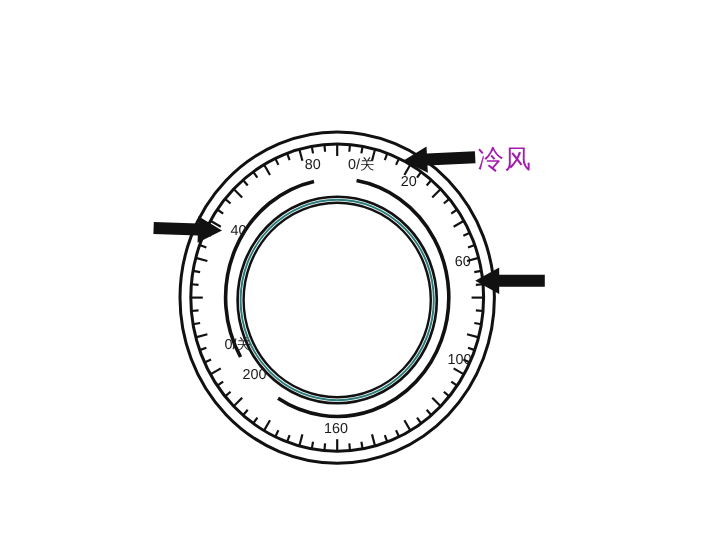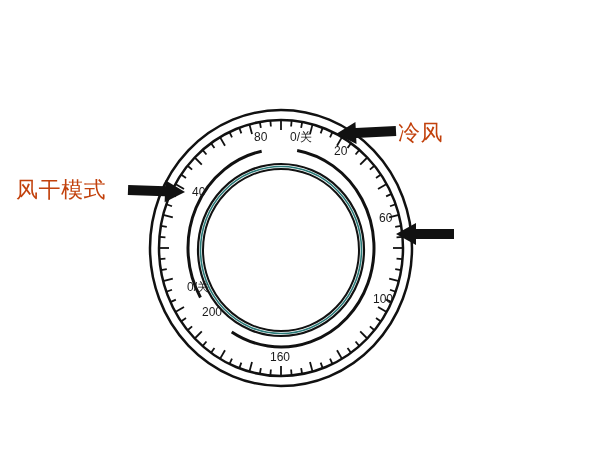--- a/index.html
+++ b/index.html
@@ -1,19 +1,19 @@
 <!DOCTYPE html>
 <html><head>
   <meta charset="utf-8">
   <style>
     html, body { margin: 0; padding: 0; background: #ffffff; }
     body { width: 600px; height: 450px; position: relative; overflow: hidden;
            font-family: "DejaVu Sans", "Liberation Sans", sans-serif; }
     #stage { position: absolute; left: 0; top: 0; width: 600px; height: 396px; }
-    .callout-label { position: absolute; font-size: 22px; color: #c2410c; white-space: nowrap; letter-spacing: 0.5px; }
+    .callout-label { position: absolute; font-size: 22px; color: #a21caf; white-space: nowrap; letter-spacing: 0.5px; }
     .dial-num { font-family: "Liberation Sans", sans-serif; font-size: 12px; fill: #1a1a1a; }
   </style>
 </head>
 <body>
 
 <div id="stage">
   <svg width="600" height="450" viewBox="0 0 600 450">
 
     <ellipse cx="281" cy="248" rx="131" ry="138" fill="none" stroke="#111" stroke-width="2.5"></ellipse>
     <ellipse cx="281" cy="248" rx="122" ry="128" fill="none" stroke="#111" stroke-width="2.5"></ellipse>
@@ -113,14 +113,13 @@
       </g>
 
     <g id="arrows">
         <polygon points="395.7503119152805,126.00623830561078 355.7253586928374,128.00748596673293 355.4257329911741,122.01497193346587 336,134 356.5243605639397,143.98752338877847 356.22473486227636,137.9950093555114 396.2496880847195,135.99376169438924" fill="#111"></polygon>
         <polygon points="127.82466929933477,194.99692496895884 164.83696942349943,196.29560216629795 164.62657258270116,202.29191212904854 185,192 165.39802766562815,180.3054422656297 165.18763082482988,186.30175222838028 128.17533070066523,185.00307503104116" fill="#111"></polygon>
         <polygon points="454,229 416,229 416,223 396,234 416,245 416,239 454,239" fill="#111"></polygon>
       </g>
   </svg>
 
   <div class="callout-label" style="left:398px; top:118px;">冷风</div>
-  <div class="callout-label" style="left:16px; top:175px;">风干模式</div>
 </div>
 
 </body></html>

